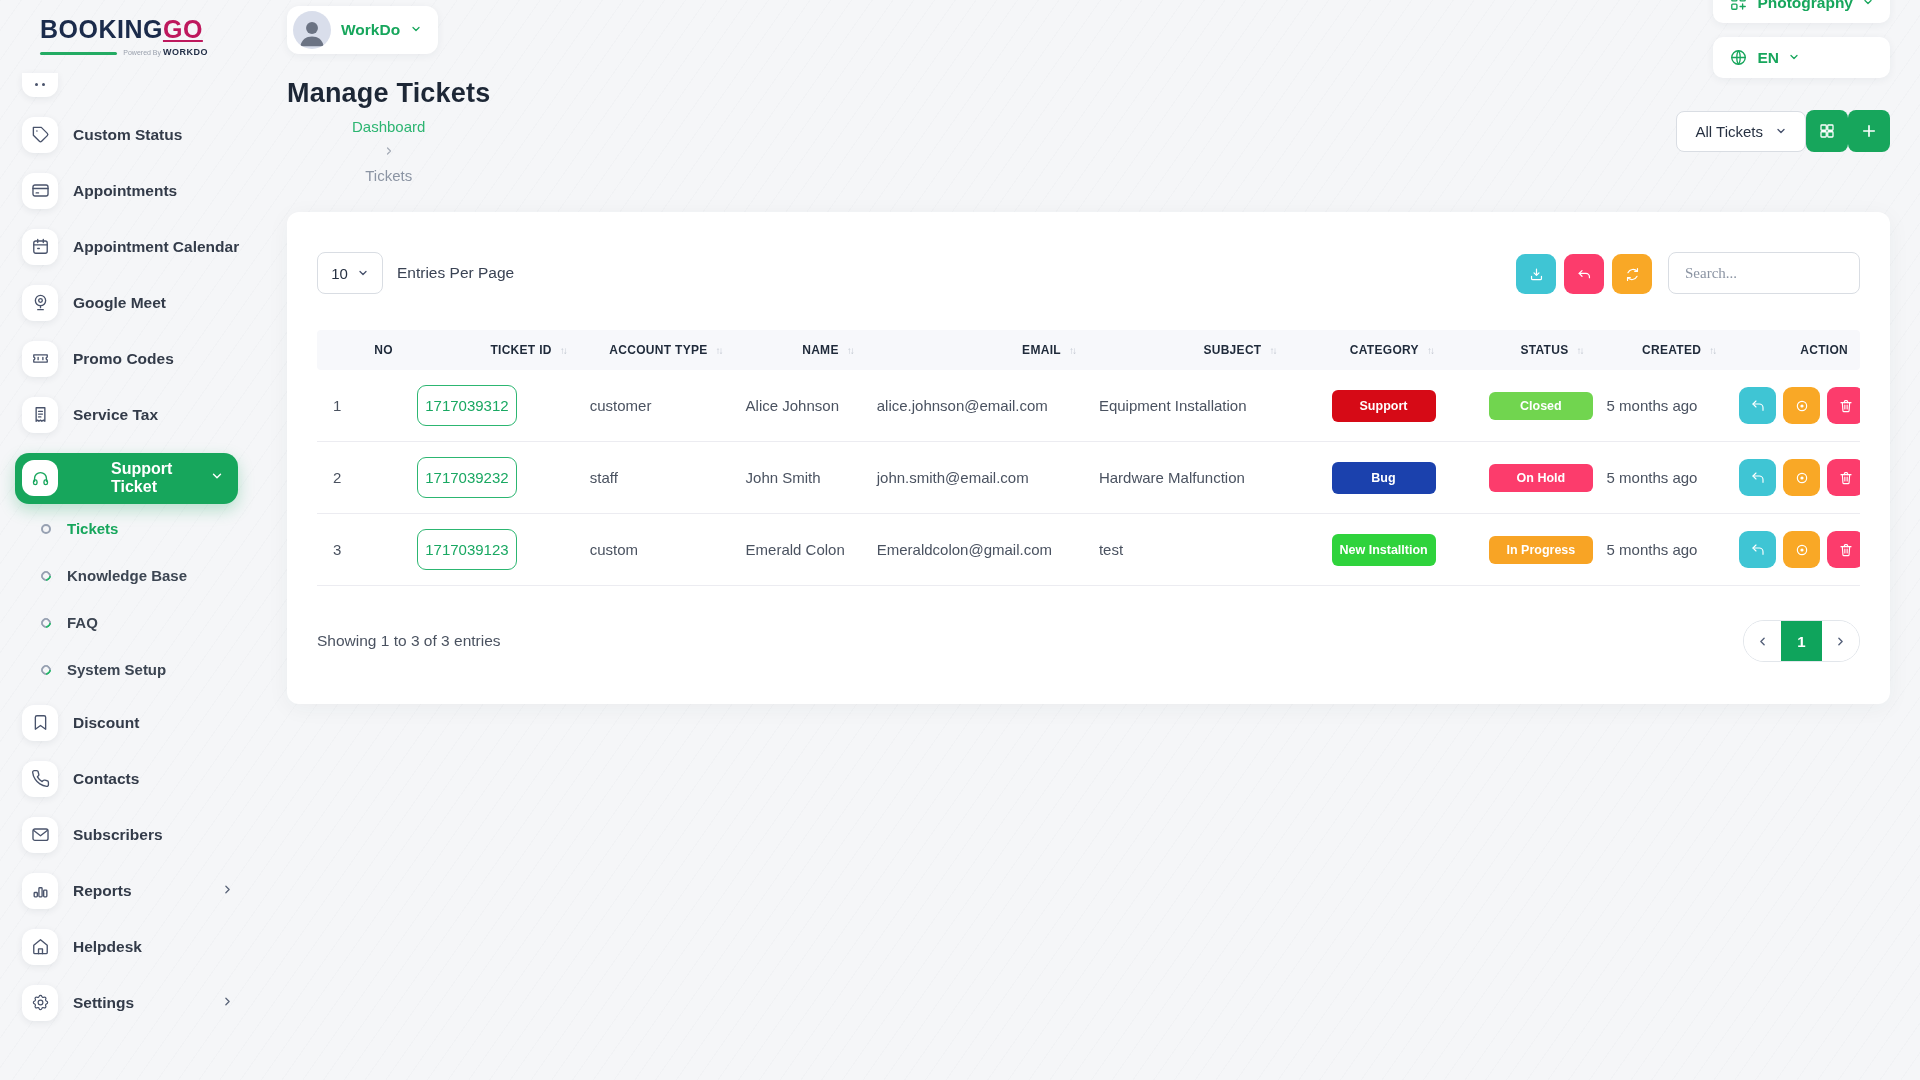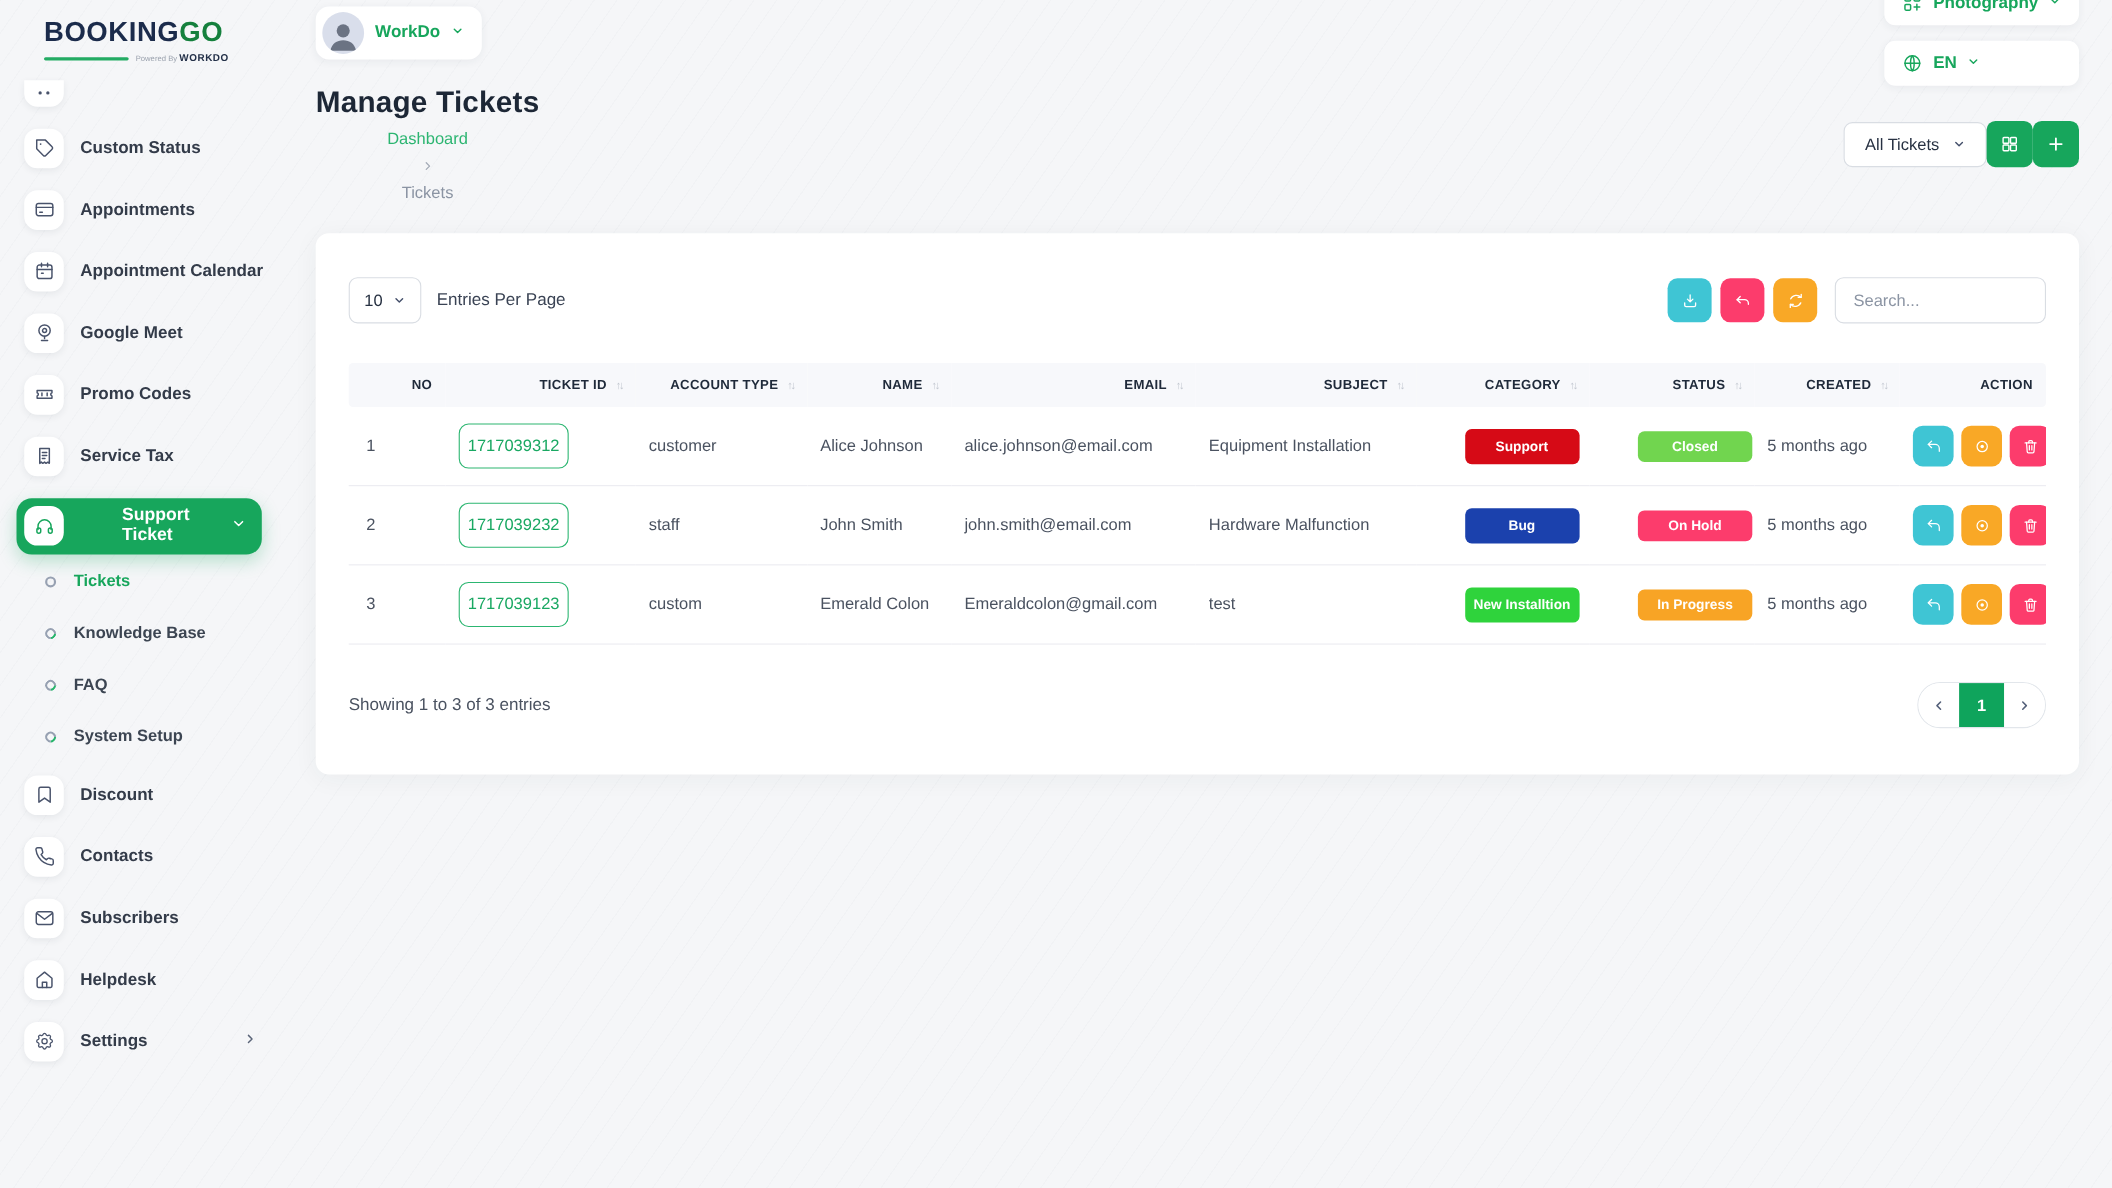--- a/index.html
+++ b/index.html
@@ -24,21 +24,21 @@
     color:var(--body);
   }
   .app{display:flex;width:1920px;height:1080px;}
   .ic{fill:none;stroke:currentColor;stroke-width:1.7;stroke-linecap:round;stroke-linejoin:round;}
 
   
   aside{width:260px;flex-shrink:0;padding:12px 0 0 0;}
   .logo{padding:4px 0 0 40px;width:220px;}
   .logo-word{font-size:25px;font-weight:800;letter-spacing:.5px;line-height:1.1;}
   .logo-word .dark{color:#1b2b4b;}
-  .logo-word .grn{color:#15803d;}
+  .logo-word .grn{color:#be185d;text-decoration:underline;}
   .logo-sub{display:flex;align-items:flex-end;gap:6px;margin-top:3px;width:168px;}
   .logo-bar{flex:1;height:3px;background:#23ab63;border-radius:2px;margin-bottom:2px;}
   .logo-powered{font-size:7px;color:#9aa1ad;white-space:nowrap;}
   .logo-powered b{font-size:9px;color:#233048;letter-spacing:.5px;}
   .nav{padding:16px 0 0 22px;}
   .tile{width:36px;height:36px;border-radius:12px;background:#fff;
         box-shadow:0 2px 7px rgba(40,50,65,.08);display:flex;align-items:center;
         justify-content:center;color:var(--icon-ink);flex-shrink:0;}
   .tile svg{width:19px;height:19px;}
   .nav-item{display:flex;align-items:center;height:36px;margin-bottom:20px;cursor:pointer;}
@@ -93,21 +93,21 @@
 
   
   .card{margin-top:28px;background:#fff;border-radius:12px;box-shadow:0 4px 22px rgba(40,50,65,.05);
         padding:40px 30px 36px 30px;min-height:492px;}
   .ctrl-row{display:flex;align-items:center;justify-content:space-between;}
   .ctrl-left{display:flex;align-items:center;gap:14px;}
   .mini-select{display:flex;align-items:center;justify-content:center;gap:9px;width:66px;height:42px;
         border:1px solid var(--chip-border);border-radius:8px;font-size:15px;color:#273142;cursor:pointer;}
   .mini-select svg{width:12px;height:12px;color:#45506b;}
   .ctrl-label{font-size:15.5px;color:#3a4354;}
-  .ctrl-right{display:flex;align-items:center;gap:8px;}
+  .ctrl-right{display:flex;align-items:flex-end;gap:8px;font-family:Liberation Serif, serif;}
   .tool-btn{width:40px;height:40px;border:none;border-radius:9px;display:flex;align-items:center;
         justify-content:center;color:#fff;cursor:pointer;}
   .tool-btn svg{width:17px;height:17px;}
   .teal{background:var(--teal);}
   .pinkbg{background:var(--pink);}
   .orangebg{background:var(--orange);}
   .search{margin-left:8px;width:192px;height:42px;border:1px solid var(--chip-border);border-radius:8px;
         padding:0 16px;font-size:15px;color:var(--body);outline:none;font-family:inherit;background:#fff;}
   .search::placeholder{color:var(--muted);}
 
@@ -279,20 +279,35 @@
       <div class="nav-item">
         <span class="tile">
           <svg class="ic" viewBox="0 0 24 24">
               <rect x="2.5" y="5" width="19" height="14.5" rx="2.5"></rect>
               <path d="M3.5 7l8.5 6.5L20.5 7"></path>
             </svg>
         </span>
         <span class="nav-label">Subscribers</span>
       </div>
 
+      <div class="nav-item">
+        <span class="tile">
+          <svg class="ic" viewBox="0 0 24 24">
+              <rect x="4" y="14.5" width="4" height="5.5" rx="1"></rect>
+              <rect x="10" y="8.5" width="4" height="11.5" rx="1"></rect>
+              <rect x="16" y="11.5" width="4" height="8.5" rx="1"></rect>
+            </svg>
+        </span>
+        <span class="nav-label">Reports</span>
+        <span class="nav-chev">
+          <svg class="ic" viewBox="0 0 24 24" style="stroke-width:2.4">
+              <polyline points="9 6 15 12 9 18"></polyline>
+            </svg>
+        </span>
+      </div>
 
       <div class="nav-item">
         <span class="tile">
           <svg class="ic" viewBox="0 0 24 24">
               <path d="M3.5 10.5 12 3.5l8.5 7v9a1.5 1.5 0 0 1-1.5 1.5H5a1.5 1.5 0 0 1-1.5-1.5z"></path>
               <path d="M9.5 21v-6h5v6"></path>
             </svg>
         </span>
         <span class="nav-label">Helpdesk</span>
       </div>

